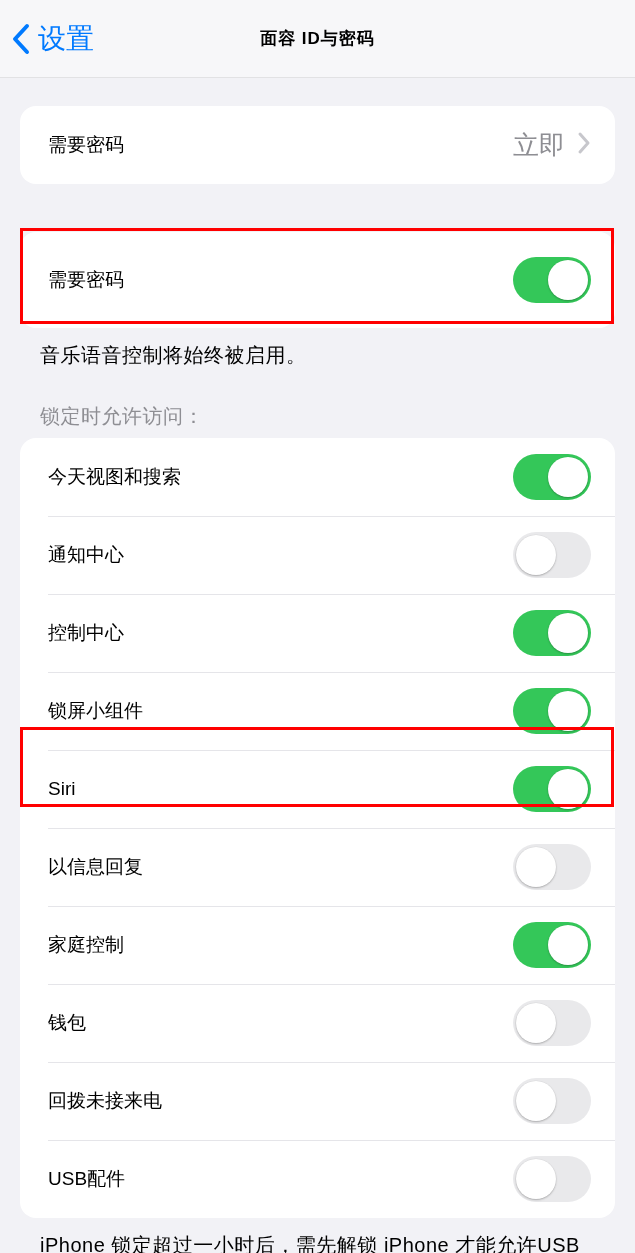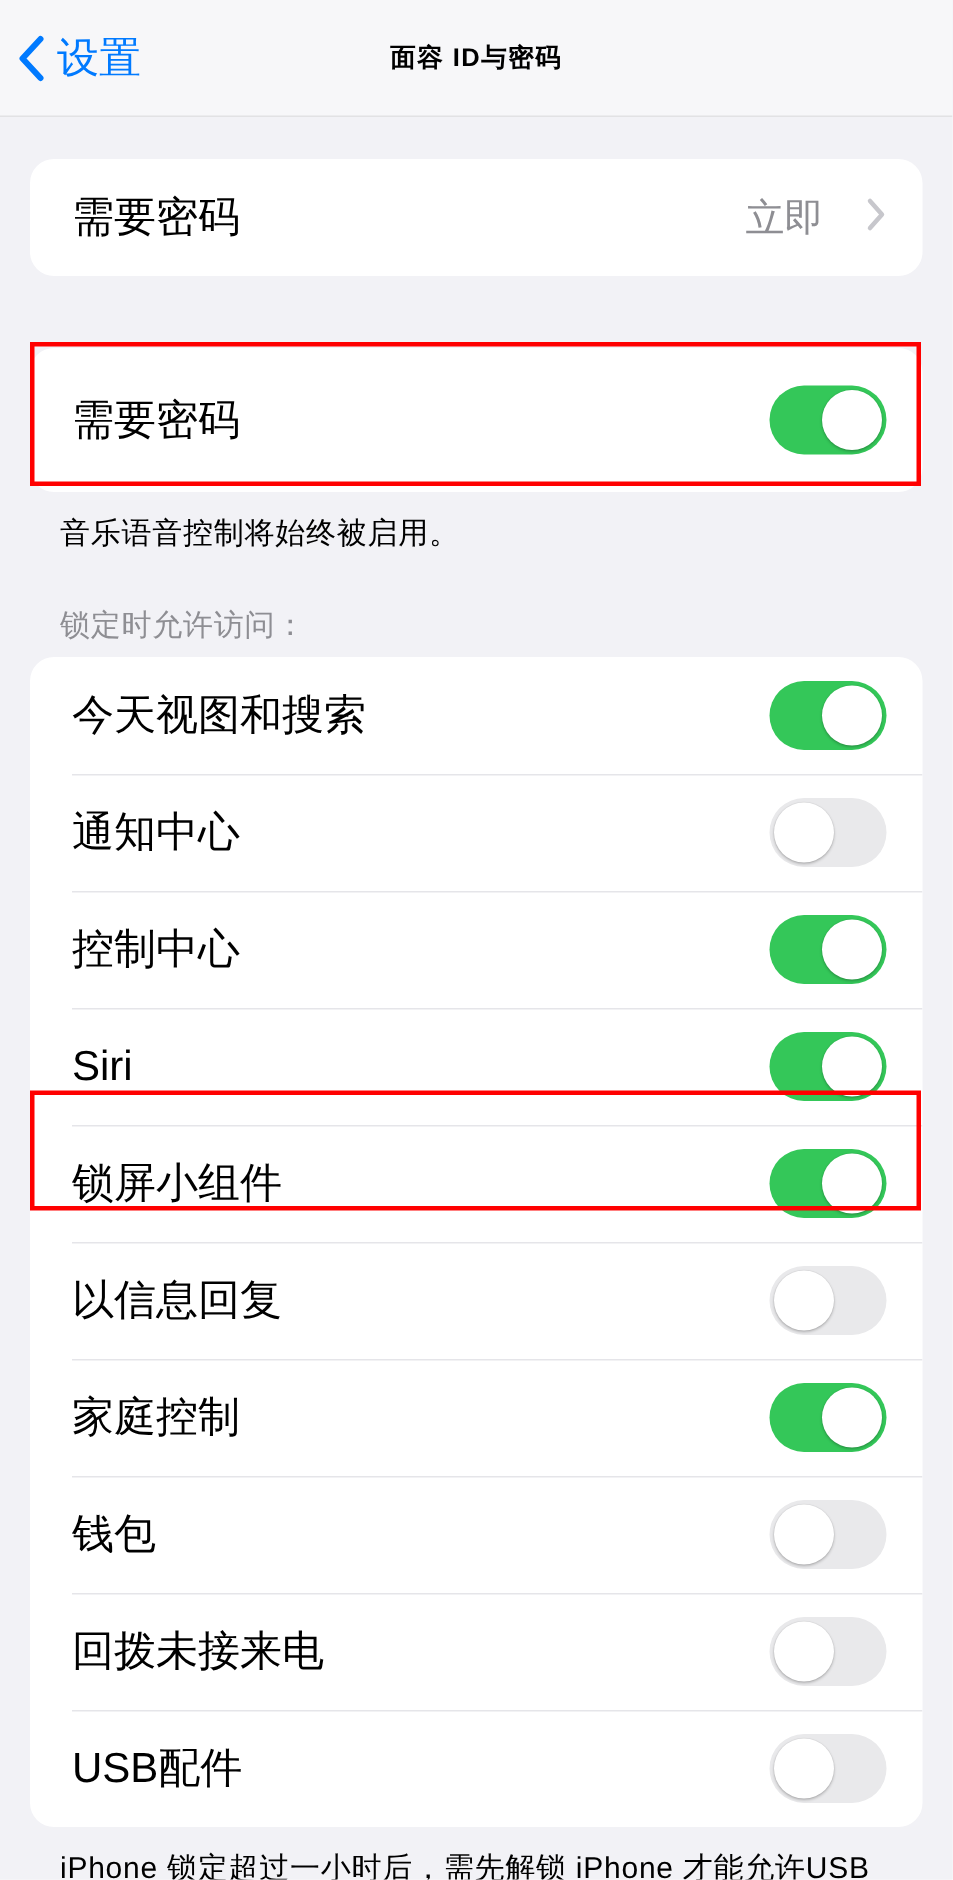--- a/index.html
+++ b/index.html
@@ -56,27 +56,27 @@
   .row + .row::before {
     content: "";
     position: absolute;
     left: 28px;
     right: 0;
     top: 0;
     height: 1px;
     background: #e5e5e9;
   }
   .row-label {
-    font-size: 28px;
+    font-size: 19px;
     color: #000;
   }
   .row-trail {
     display: flex;
     align-items: center;
-    gap: 28px;
+    gap: 12px;
   }
   .value-text {
     font-size: 26px;
     color: #8e8e93;
   }
   .disclosure {
     color: #c7c7cc;
   }
   .toggle {
     width: 78px;
@@ -181,29 +181,29 @@
     </div>
     <div class="row">
       <div class="row-label">控制中心</div>
       <div class="row-trail">
           <span class="toggle on">
             <span class="knob"></span>
           </span>
         </div>
     </div>
     <div class="row">
+      <div class="row-label">锁屏小组件</div>
+      <div class="row-trail">
+          <span class="toggle on">
+            <span class="knob"></span>
+          </span>
+        </div>
+    </div>
+    <div class="row">
       <div class="row-label">Siri</div>
-      <div class="row-trail">
-          <span class="toggle on">
-            <span class="knob"></span>
-          </span>
-        </div>
-    </div>
-    <div class="row">
-      <div class="row-label">锁屏小组件</div>
       <div class="row-trail">
           <span class="toggle on">
             <span class="knob"></span>
           </span>
         </div>
     </div>
     <div class="row">
       <div class="row-label">以信息回复</div>
       <div class="row-trail">
           <span class="toggle off">

